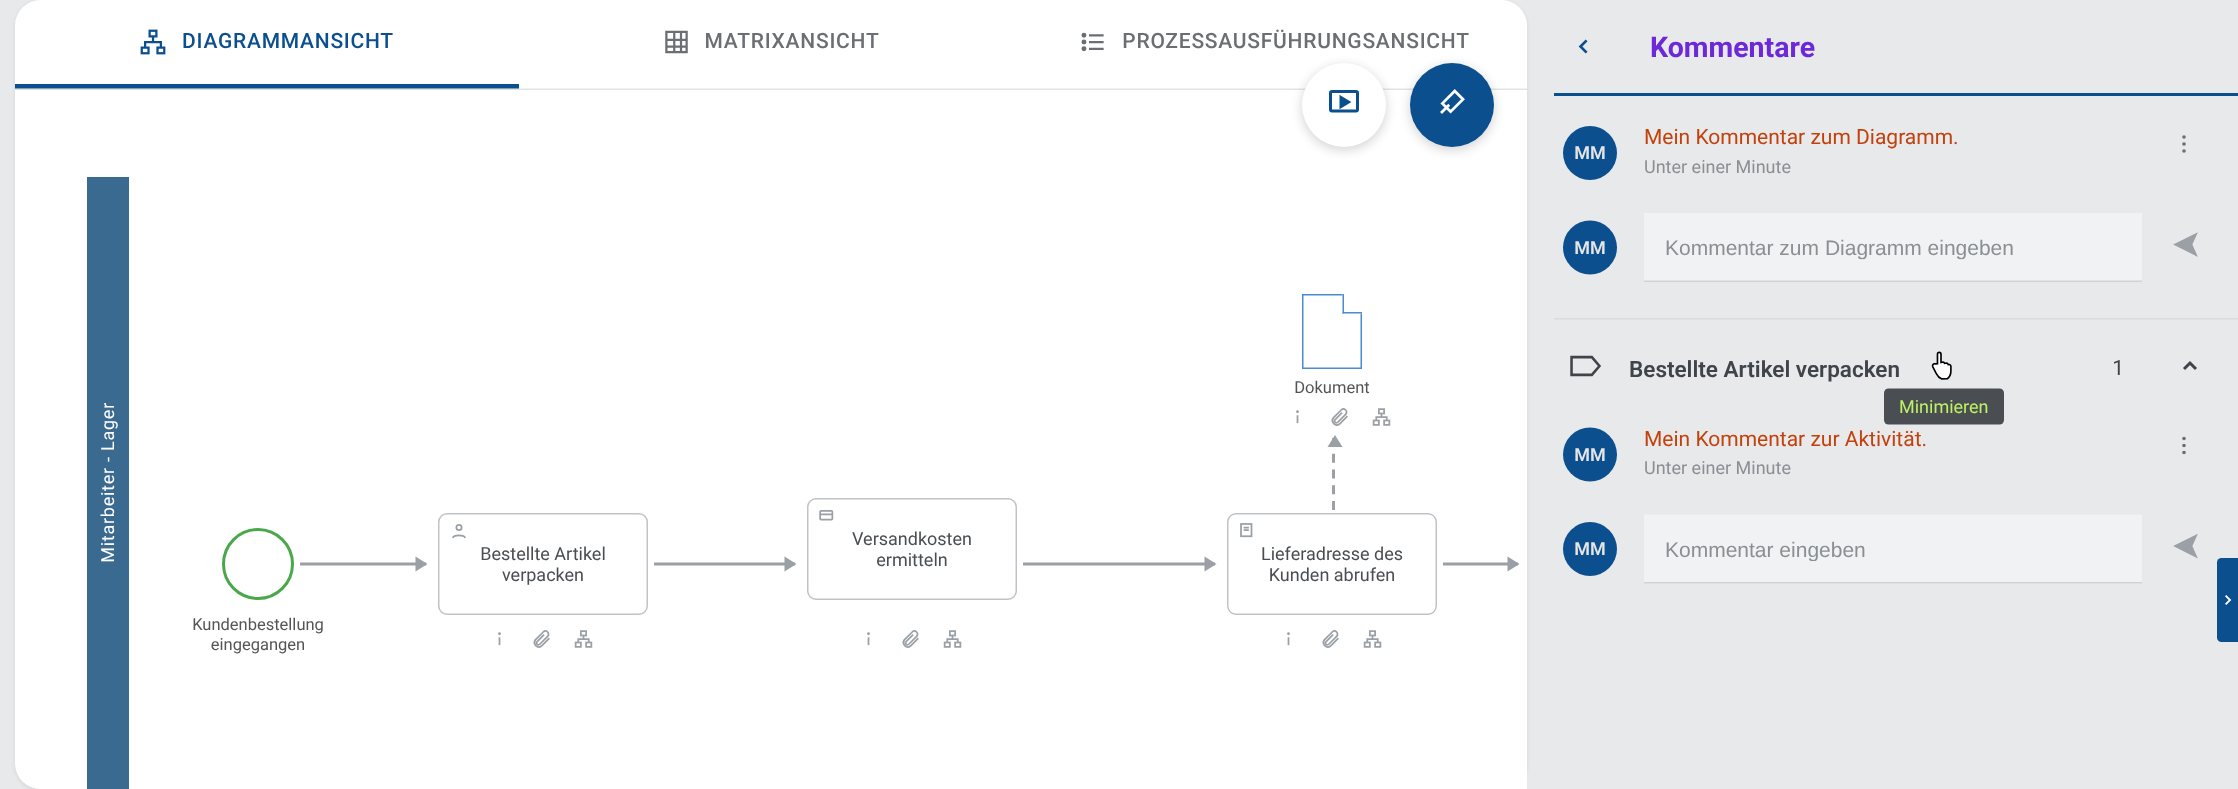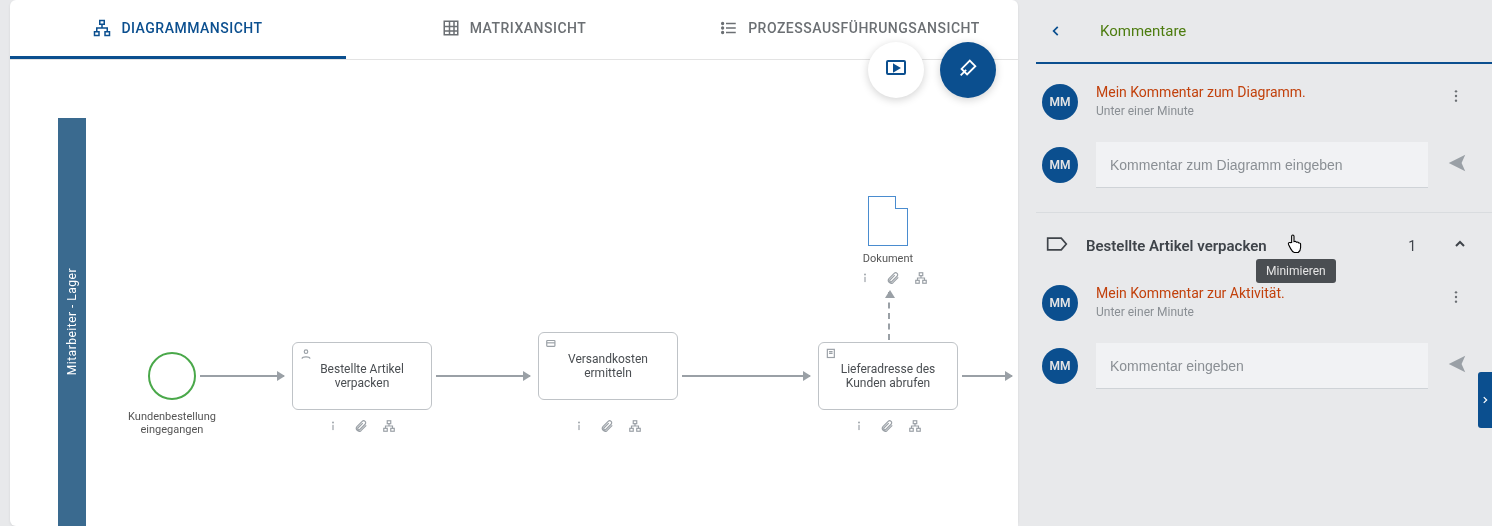--- a/index.html
+++ b/index.html
@@ -8,21 +8,21 @@
     background: #e8e9eb;
     width: 1492px;
     height: 526px;
     overflow: hidden;
     display: flex;
   }
   .main-panel {
     width: 1008px;
     height: 100%;
     background: #fff;
-    border-radius: 6px;
+    border-radius: 17px;
     margin: 0 0 0 10px;
     position: relative;
     box-shadow: 0 1px 3px rgba(0,0,0,0.08);
   }
   .tab-bar {
     display: flex;
     border-bottom: 1px solid #e3e3e3;
     height: 60px;
   }
   .tab {
@@ -152,21 +152,21 @@
     padding-left:18px;
     display:flex; flex-direction:column;
   }
   .side-header {
     display:flex; align-items:center; gap:30px;
     height:64px;
     border-bottom:2px solid #0b4f8f;
     padding-left:6px;
   }
   .side-header .back { color:#0b4f8f; cursor:pointer; width:28px; display:flex; justify-content:center; }
-  .side-header .title { color:#4d7c0f; font-weight:400; font-size:15px; }
+  .side-header .title { color:#6d28d9; font-weight:700; font-size:19px; }
 
   .comment-list { flex:1; overflow:auto; }
   .comment-row {
     display:flex; align-items:flex-start; gap:18px;
     padding:20px 24px 10px 6px;
     position:relative;
   }
   .avatar {
     width:36px; height:36px; border-radius:50%;
     background:#0b4f8f; color:#e5e5e5;
@@ -202,21 +202,21 @@
     padding:22px 24px 8px 10px;
     position:relative;
   }
   .activity-icon { color:#3f444a; }
   .activity-title { color:#3f444a; font-weight:600; font-size:15px; flex:1; }
   .activity-count { color:#3f444a; font-size:14px; margin-right:18px; }
   .chevron { color:#3f444a; cursor:pointer; }
 
   .tooltip {
     position:absolute;
-    background:#4a4e52; color:#e5e5e5;
+    background:#4a4e52; color:#bef264;
     font-size:12px; padding:5px 10px;
     border-radius:3px;
     left:220px; top:46px;
     white-space:nowrap;
   }
   .cursor-hand {
     position:absolute; left:248px; top:20px;
     font-size:18px;
     pointer-events:none;
   }

